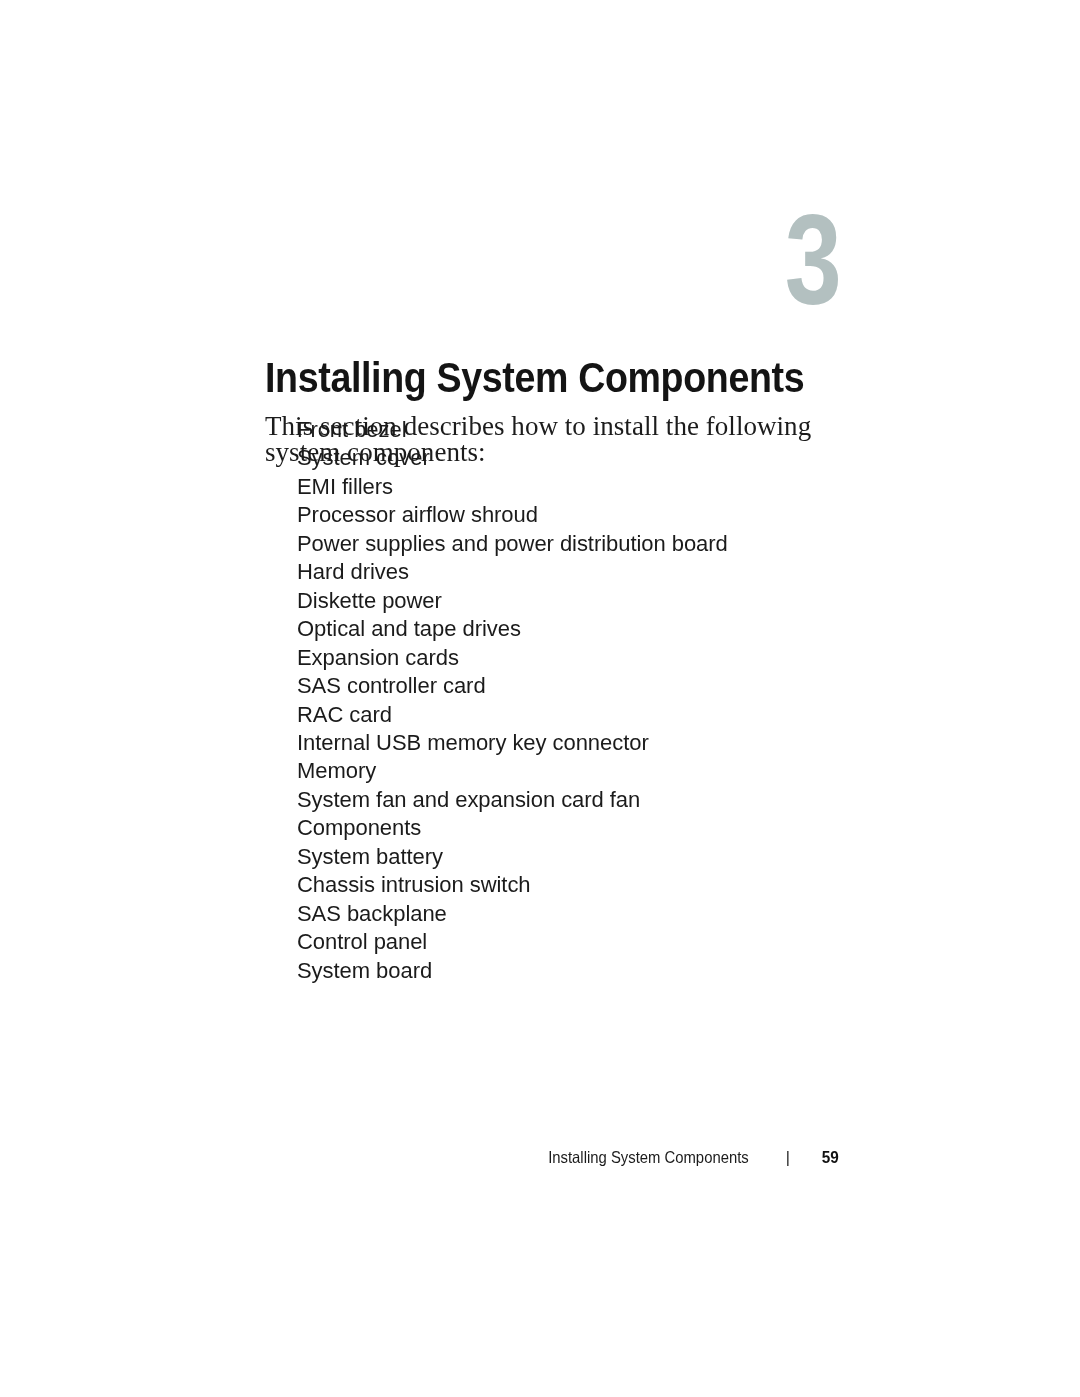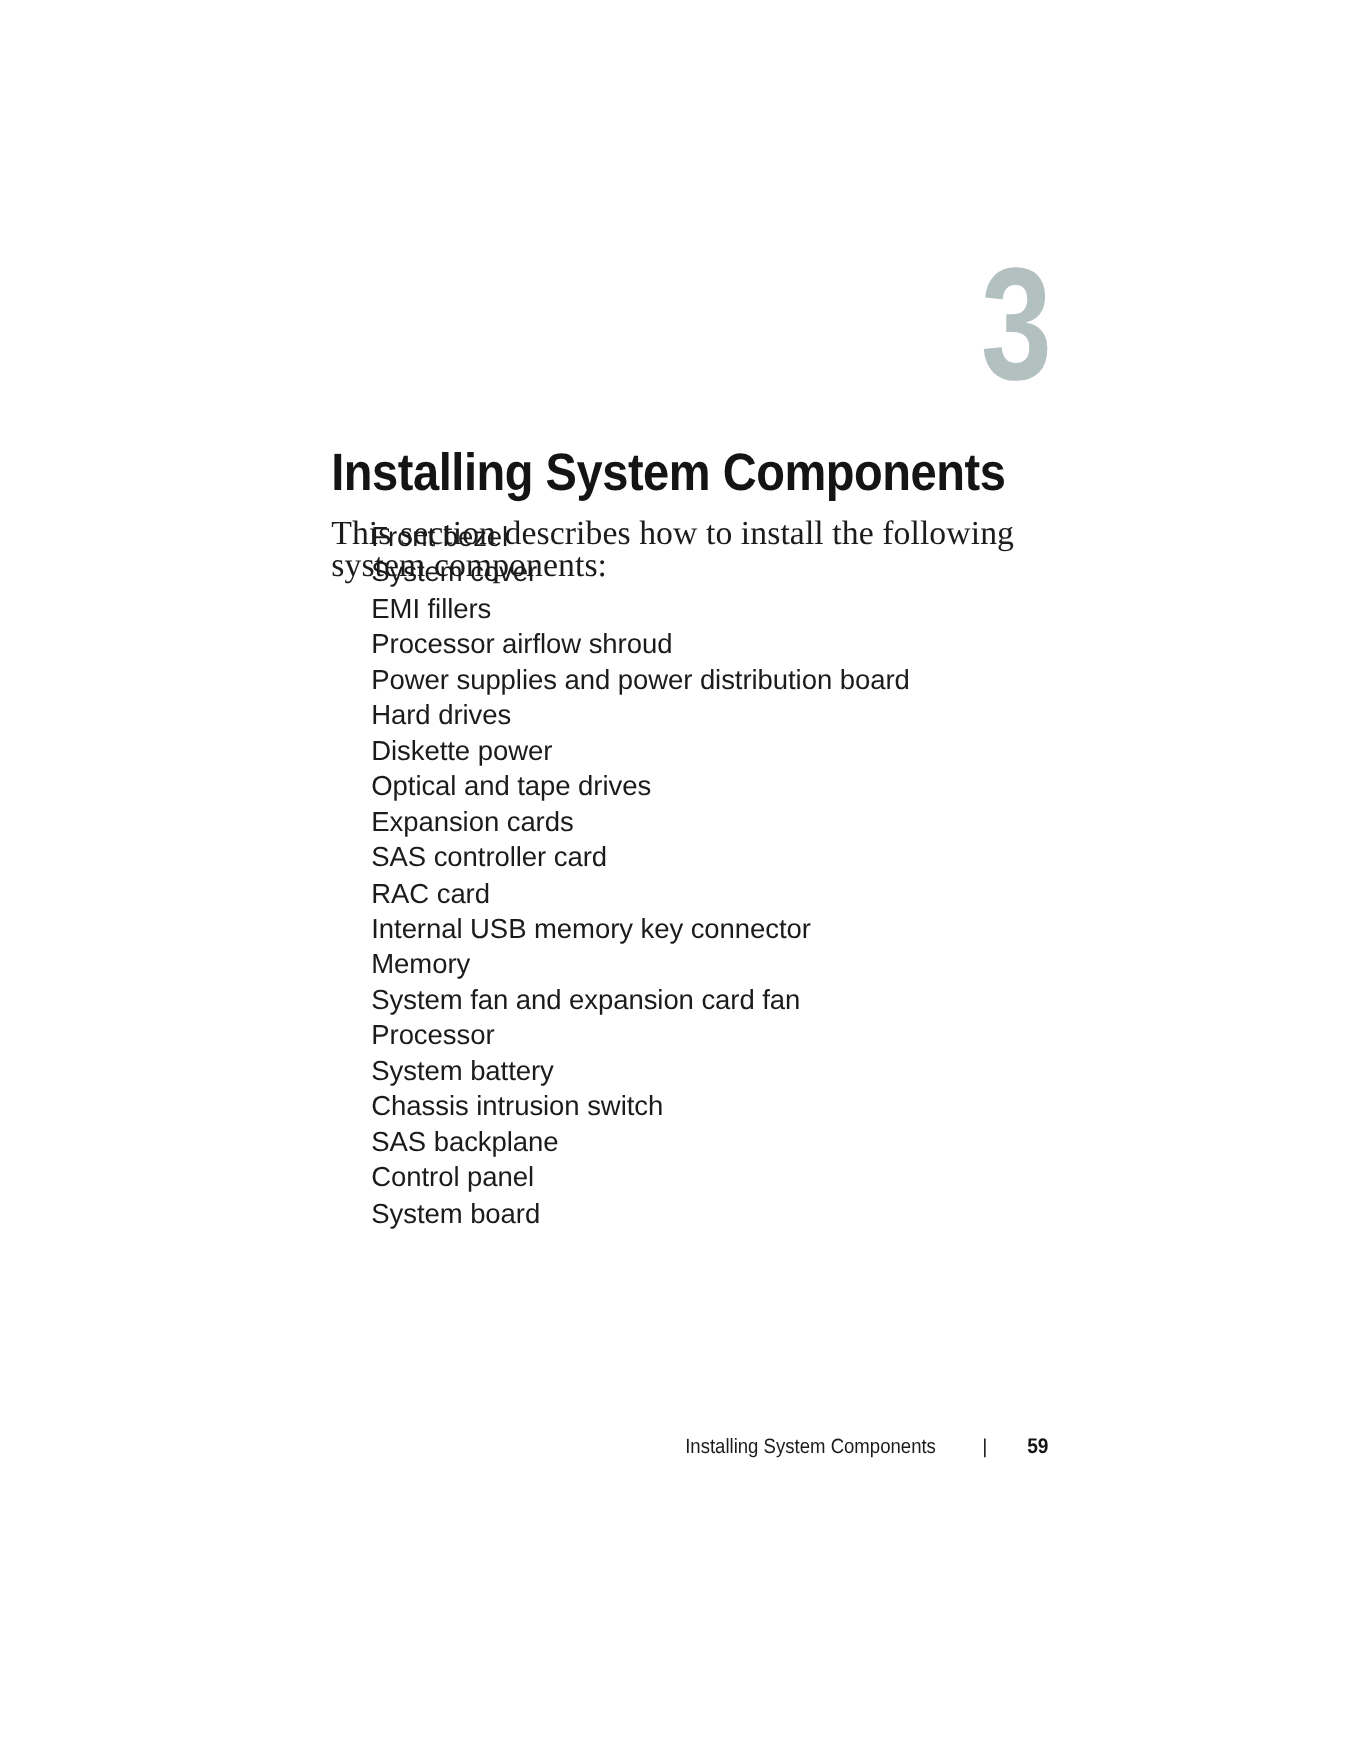--- a/index.html
+++ b/index.html
@@ -143,21 +143,21 @@
     <li>Power supplies and power distribution board</li>
     <li>Hard drives</li>
     <li>Diskette power</li>
     <li>Optical and tape drives</li>
     <li>Expansion cards</li>
     <li>SAS controller card</li>
     <li>RAC card</li>
     <li>Internal USB memory key connector</li>
     <li>Memory</li>
     <li>System fan and expansion card fan</li>
-    <li>Processor</li>
+    <li>Components</li>
     <li>System battery</li>
     <li>Chassis intrusion switch</li>
     <li>SAS backplane</li>
     <li>Control panel</li>
     <li>System board</li>
   </ul>
 
   <div class="page-footer">
     <span class="footer-chapter-name">Installing System Components</span>
     <span class="footer-separator">|</span>

